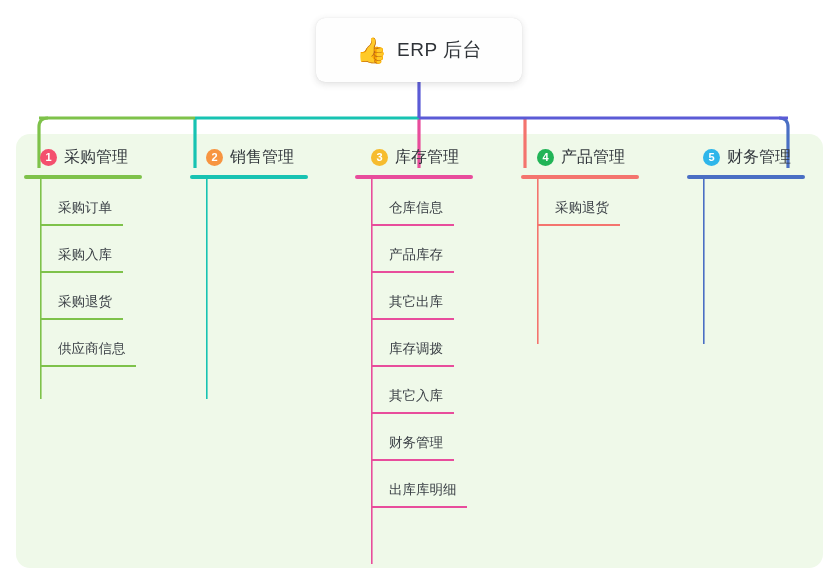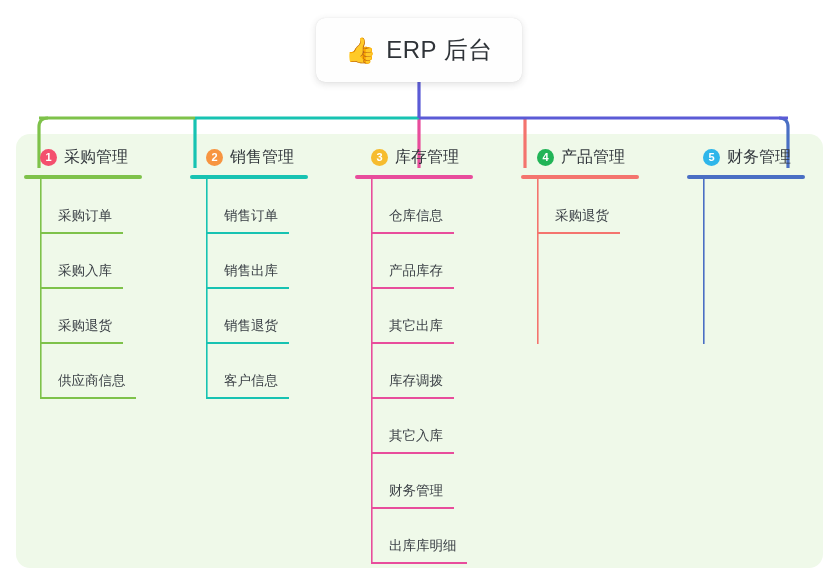--- a/index.html
+++ b/index.html
@@ -24,21 +24,21 @@
     background: #fefefe;
     border-radius: 9px;
     box-shadow: 0 2px 7px rgba(60,60,60,0.16), 0 0 1px rgba(0,0,0,0.12);
     display: flex;
     align-items: center;
     justify-content: center;
     gap: 10px;
   }
   #root-emoji { font-size: 25px; line-height: 1; }
   #root-title {
-    font-size: 24px;
+    font-size: 19px;
     color: #2f3338;
     letter-spacing: 0.5px;
     white-space: nowrap;
   }
 
   
   #panel {
     position: absolute;
     left: 16px; top: 134px;
     width: 807px; height: 434px;
@@ -84,21 +84,21 @@
   .head-rule {
     height: 4px;
     border-radius: 2px;
     margin-top: 7px;
   }
 
   
   .items { position: relative; padding-left: 16px; }
   .leaf {
     position: relative;
-    height: 55px;
+    height: 47px;
   }
   .leaf-label {
     position: absolute;
     left: 18px;
     bottom: 9px;
     font-size: 13.5px;
     color: #3b4046;
     white-space: nowrap;
   }
   .leaf-rule {
@@ -162,38 +162,20 @@
             <div class="leaf-rule" style="background: rgb(126, 194, 74); width: 96px;"></div>
           </div>
         </div>
       </div>
       <div class="column" style="left: 190px;">
         <div class="col-head">
           <span class="badge" style="background: rgb(247, 149, 65);">2</span>
           <span class="col-title">销售管理</span>
         </div>
         <div class="head-rule" style="background: rgb(23, 195, 178); width: 118px;"></div>
-        <div class="items">
-          <div class="leaf">
-            <span class="leaf-label">销售订单</span>
-            <div class="leaf-rule" style="background: rgb(23, 195, 178); width: 83px;"></div>
-          </div>
-          <div class="leaf">
-            <span class="leaf-label">销售出库</span>
-            <div class="leaf-rule" style="background: rgb(23, 195, 178); width: 83px;"></div>
-          </div>
-          <div class="leaf">
-            <span class="leaf-label">销售退货</span>
-            <div class="leaf-rule" style="background: rgb(23, 195, 178); width: 83px;"></div>
-          </div>
-          <div class="leaf">
-            <span class="leaf-label">客户信息</span>
-            <div class="leaf-rule" style="background: rgb(23, 195, 178); width: 83px;"></div>
-          </div>
-        </div>
       </div>
       <div class="column" style="left: 355px;">
         <div class="col-head">
           <span class="badge" style="background: rgb(246, 188, 47);">3</span>
           <span class="col-title">库存管理</span>
         </div>
         <div class="head-rule" style="background: rgb(232, 77, 156); width: 118px;"></div>
         <div class="items">
           <div class="leaf">
             <span class="leaf-label">仓库信息</span>

